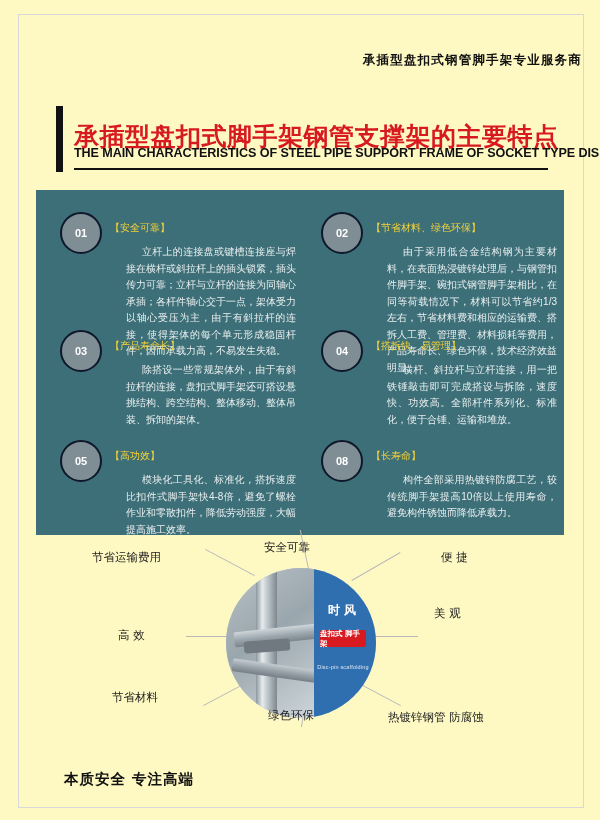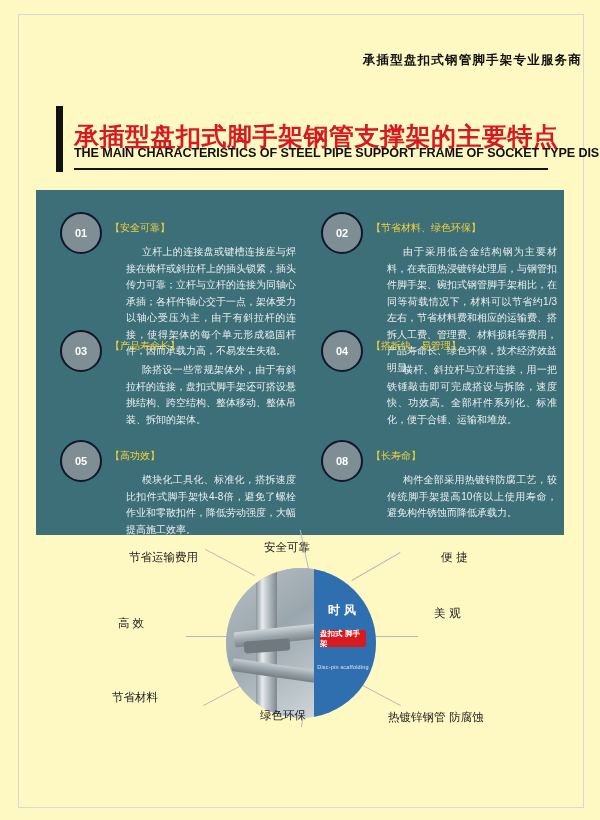--- a/index.html
+++ b/index.html
@@ -362,23 +362,24 @@
       </div>
       <div class="circle-right">
         <div class="brand-text">时 风</div>
         <div class="brand-logo">
           <div class="badge">盘扣式 脚手架</div>
         </div>
         <div class="brand-sub">Disc-pin scaffolding</div>
       </div>
     </div>
 
-    <div class="spoke-label" style="left:56px; top:10px;margin-left:37px;">节省运输费用</div>
+    <div class="spoke-label" style="left:56px; top:10px;">节省运输费用</div>
     <div class="spoke-label" style="left:228px; top:0px;">安全可靠</div>
     <div class="spoke-label" style="left:405px; top:10px;">便 捷</div>
-    <div class="spoke-label" style="left:82px; top:76px;font-family:Liberation Serif, serif;">高 效</div>
+    <div class="spoke-label" style="left:82px; top:88px;">高 效</div>
     <div class="spoke-label" style="left:398px; top:66px;">美 观</div>
     <div class="spoke-label" style="left:76px; top:150px;">节省材料</div>
-    <div class="spoke-label" style="left:224px; top:168px;">绿色环保</div>
+    <div class="spoke-label" style="left:232px; top:168px;">绿色环保</div>
     <div class="spoke-label" style="left:352px; top:150px;margin-top:20px;">热镀锌钢管  防腐蚀</div>
   </div>
 
+  <div class="footer">本质安全   专注高端</div>
 </div>
 
 </body></html>

